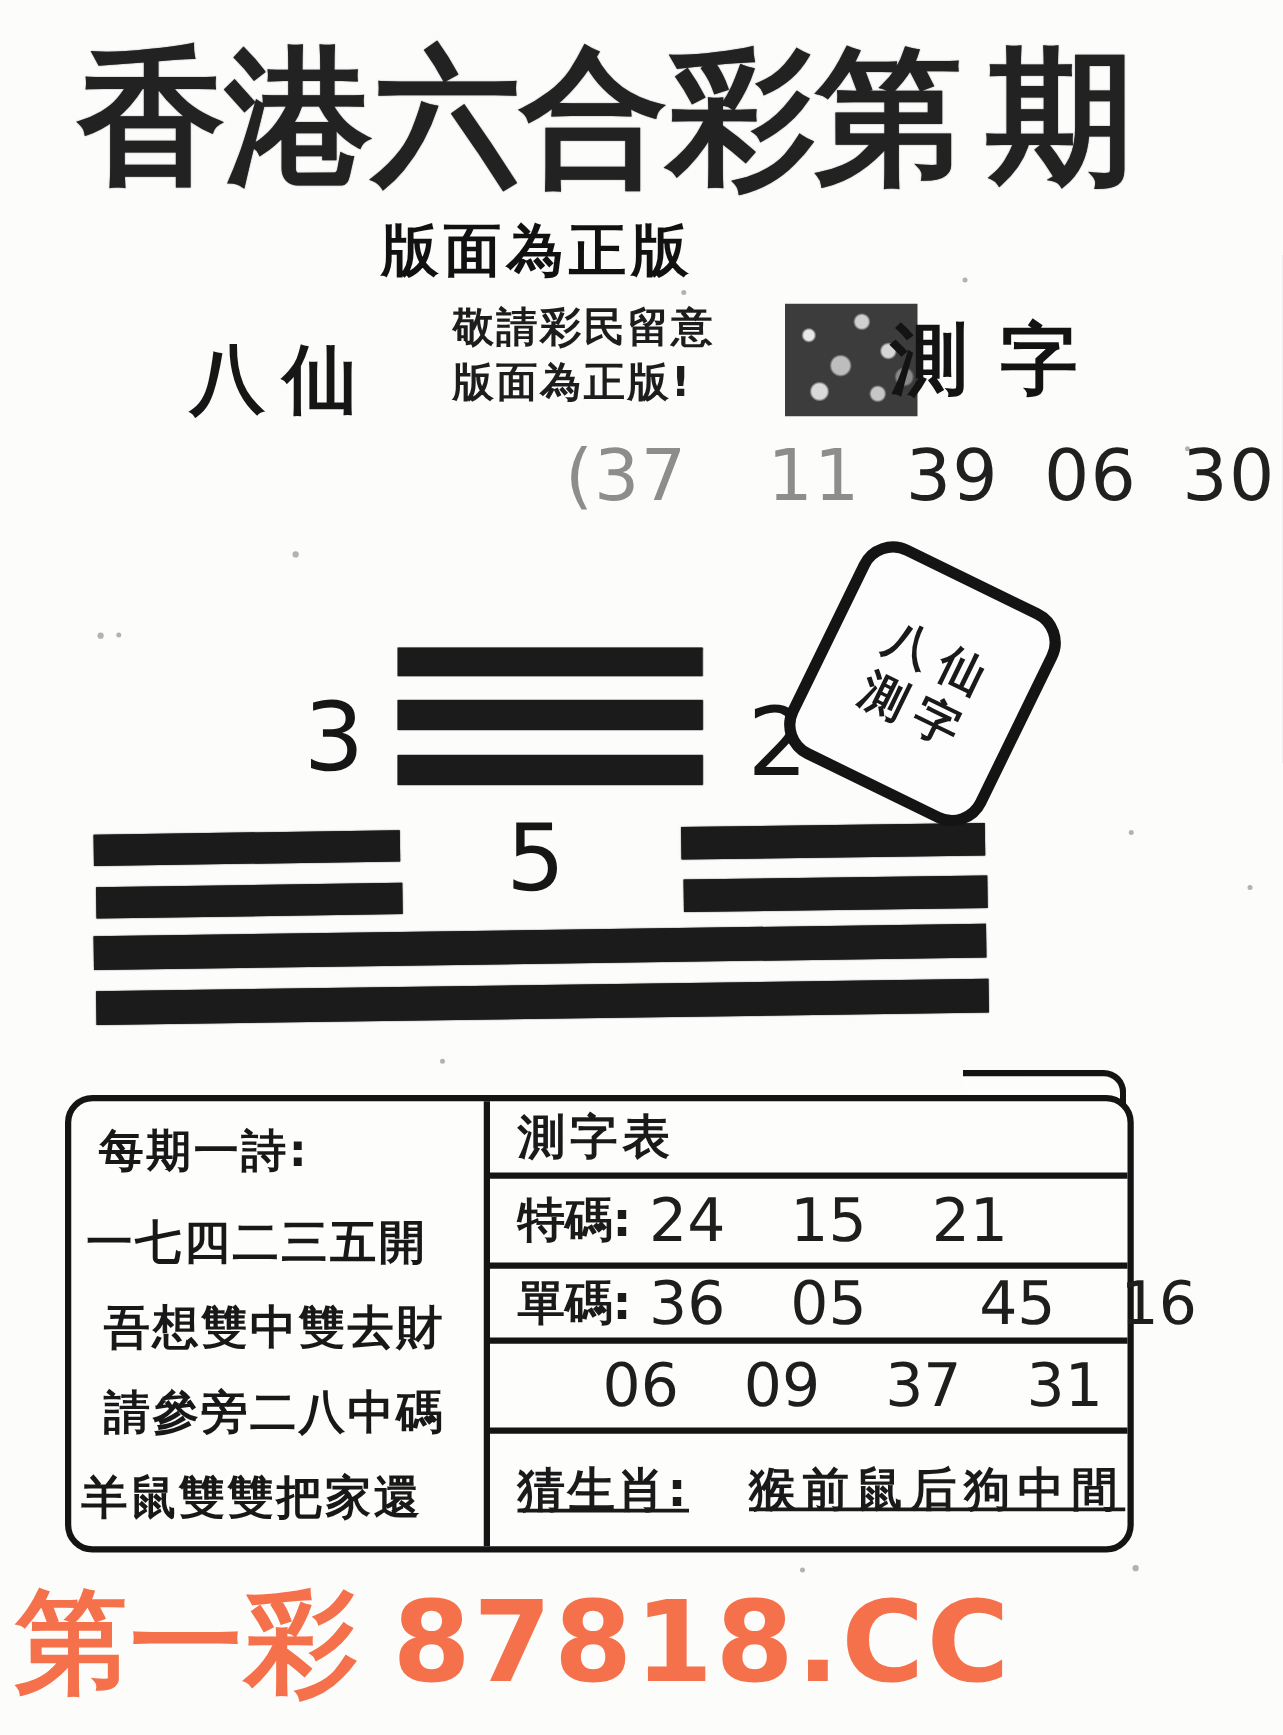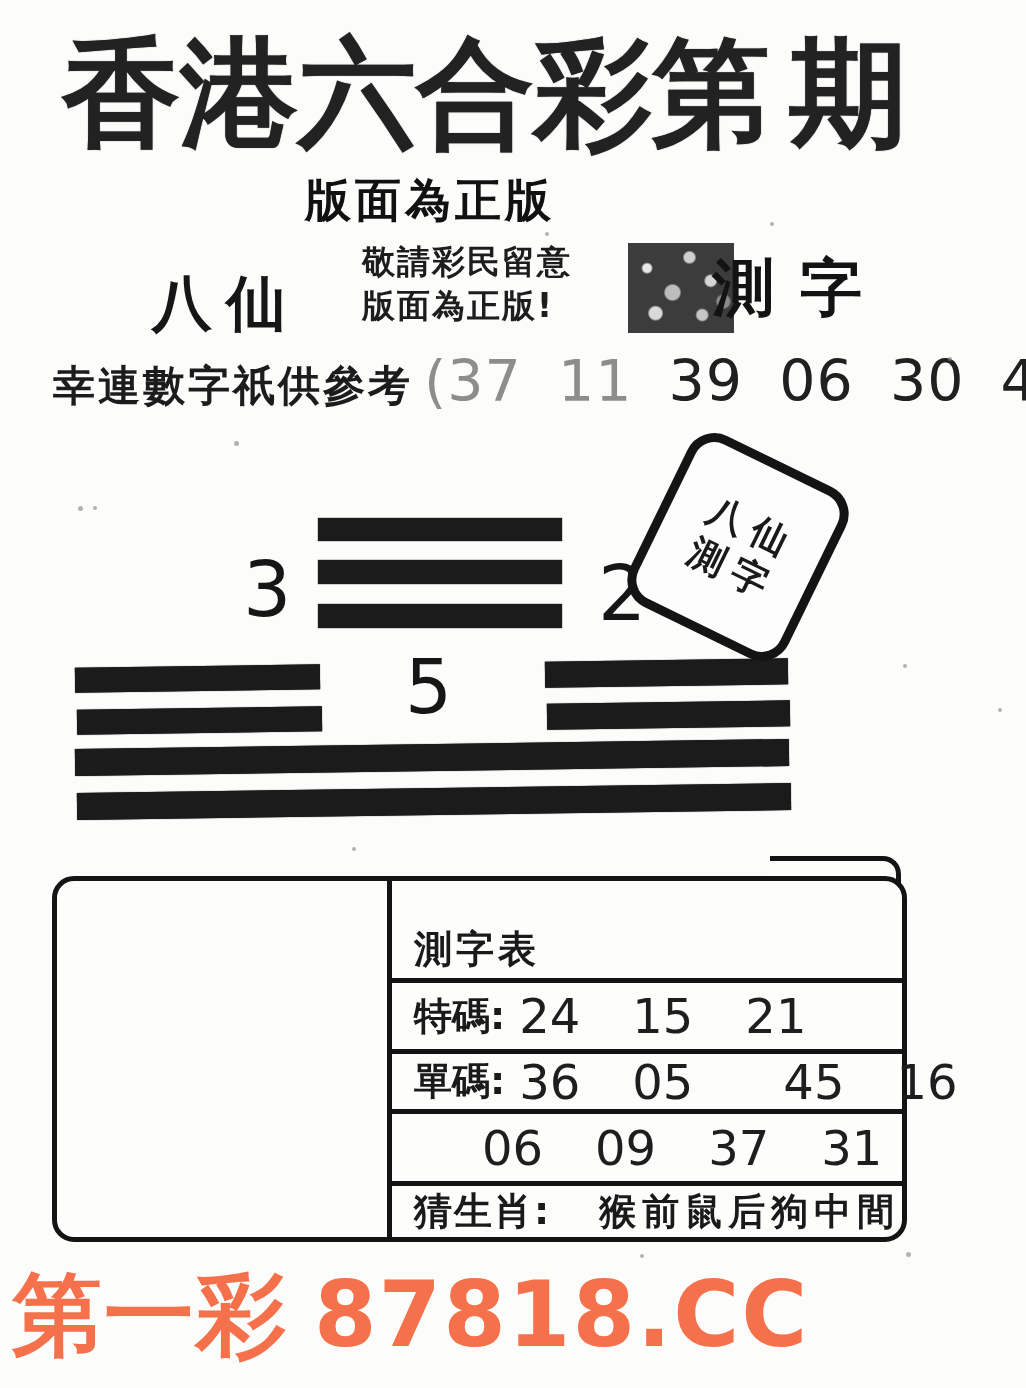--- a/index.html
+++ b/index.html
@@ -51,21 +51,21 @@
   .lucky-label {
     position:absolute; left:53px; top:358px; font-size:42px; font-weight:600;
     color:#1c1c1c; letter-spacing:3px; white-space:nowrap;
   }
   .lucky-numbers {
     position:absolute; left:424px; top:348px; font-size:57px; font-weight:400;
     color:#202020; white-space:nowrap; letter-spacing:1px;
   }
   .lucky-numbers .num { display:inline-block; margin-right:17px; }
   .lucky-numbers .num:last-child { margin-right:0; }
-  .lucky-numbers .faded { opacity:.5; }
+  .lucky-numbers .faded { opacity:.5;margin-left:28px; }
   
   .bar { position:absolute; background:#1b1b1b; box-shadow:0 0 1px #000; }
   .bar.tilt { transform:rotate(-0.8deg); }
   .hex-num {
     position:absolute; font-size:76px; font-weight:500; color:#161616;
     font-family:"DejaVu Sans", sans-serif; line-height:1;
   }
   .seal-stamp {
     position:absolute; left:650px; top:452px; width:158px; height:172px;
     border:9px solid #141414; border-radius:30px; background:#fdfdfd;
@@ -96,25 +96,25 @@
   .poem-l1 { left:12px; top:88px; }
   .poem-l2 { left:26px; top:156px; }
   .poem-l3 { left:26px; top:224px; }
   .poem-l4 { left:8px;  top:292px; }
   .right-cell {
     position:absolute; left:335px; top:0; right:0; bottom:0;
     display:flex; flex-direction:column;
   }
   .trow { box-sizing:border-box; padding:0 0 0 22px; display:flex; align-items:center; }
   .trow.rule { border-bottom:5px solid #141414; }
-  .trow-header { height:62px; font-size:38px; font-weight:700; letter-spacing:4px;margin-top:40px; }
+  .trow-header { height:62px; font-size:38px; font-weight:700; letter-spacing:4px; }
   .trow-special { height:72px; }
   .trow-single { height:60px; }
   .trow-extra { height:72px; padding-left:90px; }
-  .trow-zodiac { flex:1; font-size:37px; font-weight:600; letter-spacing:2px; }
+  .trow-zodiac { flex:1; font-size:37px; font-weight:600; letter-spacing:2px;text-decoration:underline; }
   .trow .lbl { font-size:38px; font-weight:700; margin-right:14px; white-space:nowrap; }
   .trow .val { font-size:48px; font-weight:400; color:#1e1e1e; margin-right:52px; }
   .trow .val.wide { margin-left:38px; }
   .trow-zodiac .zval { font-size:37px; font-weight:600; margin-left:34px; letter-spacing:6px; }
   
   .footer-banner {
     position:absolute; left:12px; top:1270px; white-space:nowrap;
     font-size:90px; font-weight:800; line-height:1; letter-spacing:2px;text-align:center;
   }
   .footer-banner .site { margin-left:26px; font-family:"DejaVu Sans", sans-serif; }
@@ -133,21 +133,20 @@
   <div class="issue-line">版面為正版</div>
 
   <div class="brand-name">八仙</div>
   <div class="notice-block">
     <div>敬請彩民留意</div>
     <div>版面為正版!</div>
   </div>
   <div class="stamp-block"></div>
   <div class="brand-label">測字</div>
 
-  <div class="lucky-label">幸連數字祇供參考</div>
   <div class="lucky-numbers">
     <span class="num faded">(37</span>
     <span class="num faded">11</span>
     <span class="num">39</span>
     <span class="num">06</span>
     <span class="num">30</span>
     <span class="num">44)</span>
   </div>
 
   <div>
@@ -167,20 +166,27 @@
     <div class="bar tilt" style="left:77px; top:788px; width:714px; height:27px;"></div>
   </div>
 
   <div class="seal-stamp">
     <div class="seal-line">八仙</div>
     <div class="seal-line">測字</div>
   </div>
 
   <div class="tbl-tab"></div>
   <div class="tbl">
+    <div class="poem-cell">
+      <div class="poem-line poem-title">每期一詩:</div>
+      <div class="poem-line poem-l1">一七四二三五開</div>
+      <div class="poem-line poem-l2">吾想雙中雙去財</div>
+      <div class="poem-line poem-l3">請參旁二八中碼</div>
+      <div class="poem-line poem-l4">羊鼠雙雙把家還</div>
+    </div>
     <div class="tbl-divider"></div>
     <div class="right-cell">
       <div class="trow trow-header rule">測字表</div>
       <div class="trow trow-special rule">
         <span class="lbl">特碼:</span>
         <span class="val">24</span>
         <span class="val">15</span>
         <span class="val">21</span>
       </div>
       <div class="trow trow-single rule">

